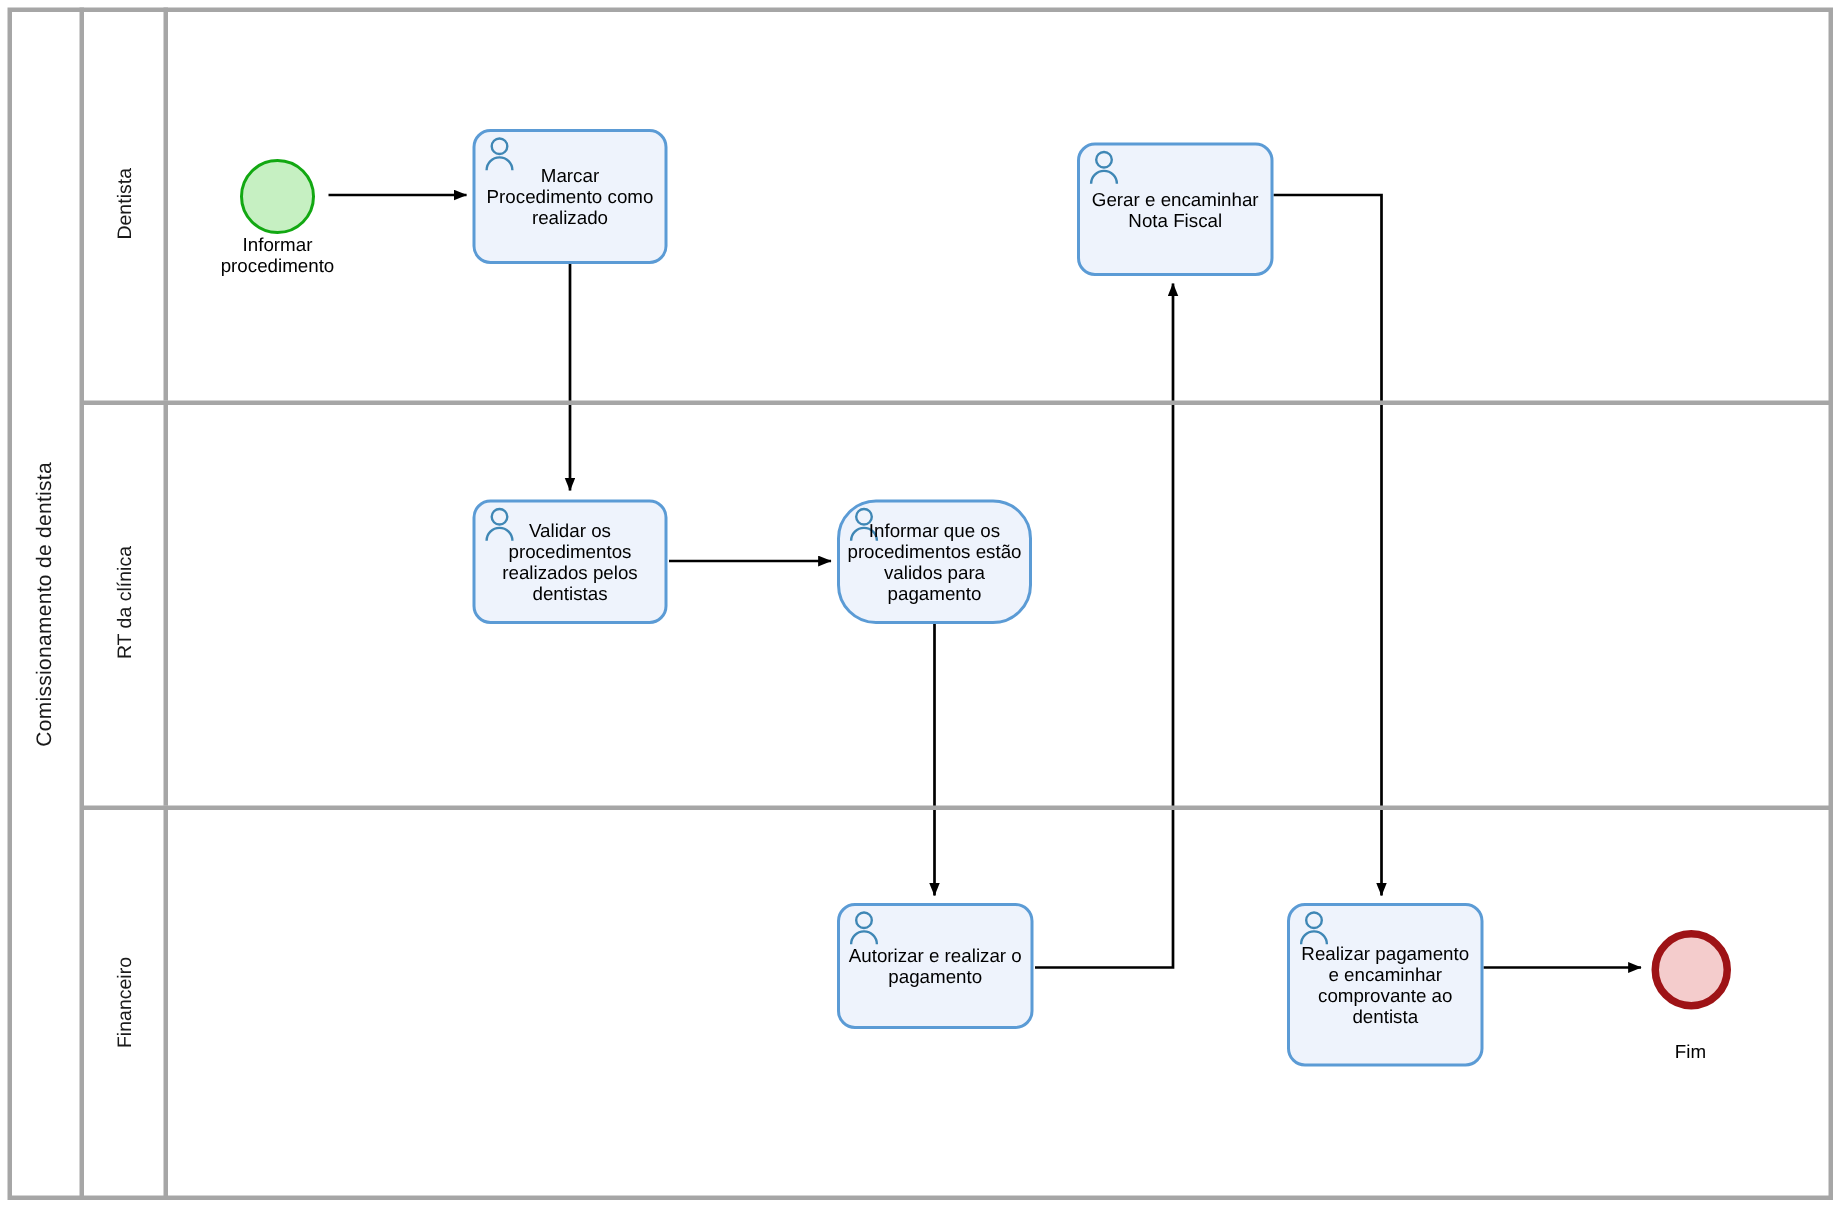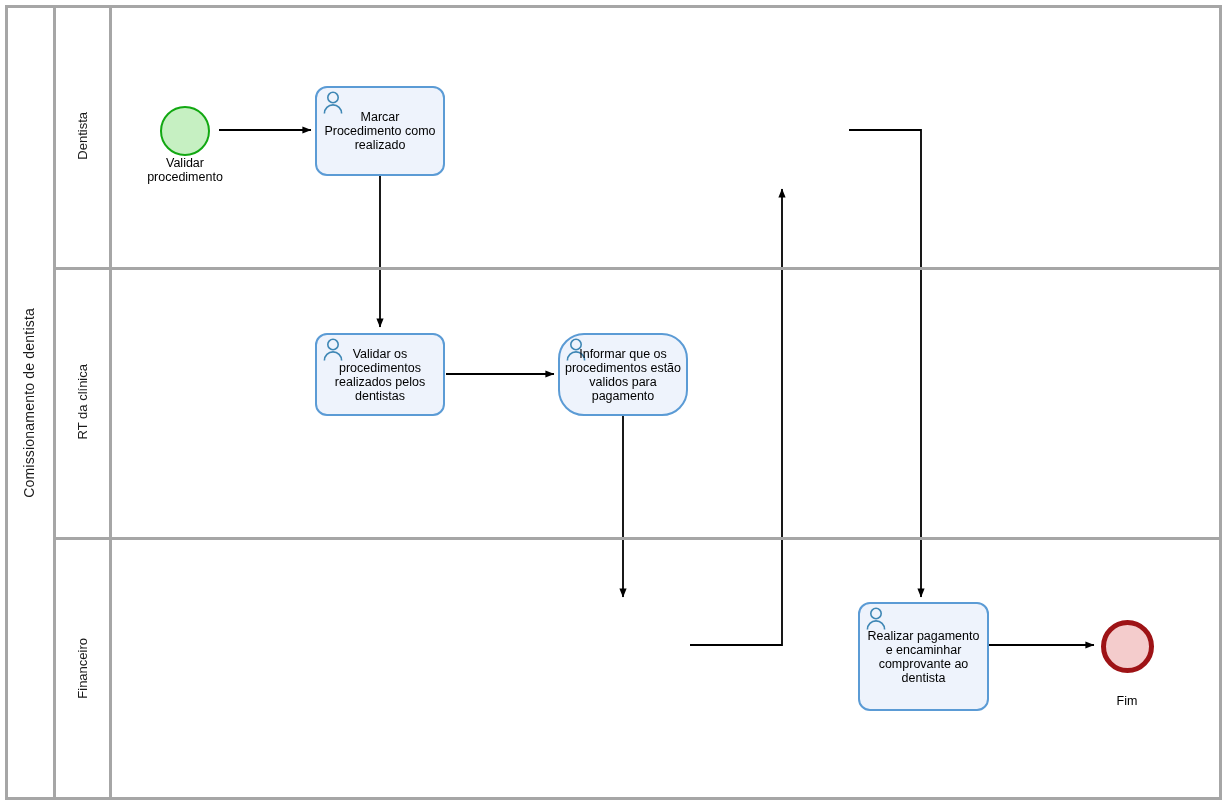--- a/index.html
+++ b/index.html
@@ -168,21 +168,21 @@
   <div class="lane-label-col" style="top:267px;height:270px;">
     <span class="lane-label-text">RT da clínica</span>
   </div>
   <div class="lane-divider" style="top:537px;"></div>
 
   <div class="lane-label-col" style="top:537px;height:263px;">
     <span class="lane-label-text">Financeiro</span>
   </div>
 
   <div class="event event-start" style="left:160px;top:106px;width:50px;height:50px;"></div>
-  <div class="event-label" style="left:120px;top:156px;width:130px;">Validar
+  <div class="event-label" style="left:120px;top:156px;width:130px;">Informar
 procedimento</div>
 
   <div class="task" style="left:315px;top:86px;width:130px;height:90px;">
     <svg class="user-icon" viewBox="0 0 22 24">
       <circle cx="11" cy="6.5" r="5.2" fill="none" stroke="#3f87b5" stroke-width="1.6"></circle>
       <path d="M2.4,22.5 a8.6,8.6 0 0 1 17.2,0" fill="none" stroke="#3f87b5" stroke-width="1.6"></path>
     </svg>
     <span class="task-label">Marcar Procedimento como realizado</span>
   </div>
 
@@ -195,21 +195,35 @@
   </div>
 
   <div class="task" style="left:558px;top:333px;width:130px;height:83px;border-radius:26px;">
     <svg class="user-icon" viewBox="0 0 22 24">
       <circle cx="11" cy="6.5" r="5.2" fill="none" stroke="#3f87b5" stroke-width="1.6"></circle>
       <path d="M2.4,22.5 a8.6,8.6 0 0 1 17.2,0" fill="none" stroke="#3f87b5" stroke-width="1.6"></path>
     </svg>
     <span class="task-label">Informar que os procedimentos estão validos para pagamento</span>
   </div>
 
-
+  <div class="task" style="left:558px;top:602px;width:131px;height:84px;">
+    <svg class="user-icon" viewBox="0 0 22 24">
+      <circle cx="11" cy="6.5" r="5.2" fill="none" stroke="#3f87b5" stroke-width="1.6"></circle>
+      <path d="M2.4,22.5 a8.6,8.6 0 0 1 17.2,0" fill="none" stroke="#3f87b5" stroke-width="1.6"></path>
+    </svg>
+    <span class="task-label">Autorizar e realizar o pagamento</span>
+  </div>
+
+  <div class="task" style="left:718px;top:95px;width:131px;height:89px;">
+    <svg class="user-icon" viewBox="0 0 22 24">
+      <circle cx="11" cy="6.5" r="5.2" fill="none" stroke="#3f87b5" stroke-width="1.6"></circle>
+      <path d="M2.4,22.5 a8.6,8.6 0 0 1 17.2,0" fill="none" stroke="#3f87b5" stroke-width="1.6"></path>
+    </svg>
+    <span class="task-label">Gerar e encaminhar Nota Fiscal</span>
+  </div>
 
   <div class="task" style="left:858px;top:602px;width:131px;height:109px;">
     <svg class="user-icon" viewBox="0 0 22 24">
       <circle cx="11" cy="6.5" r="5.2" fill="none" stroke="#3f87b5" stroke-width="1.6"></circle>
       <path d="M2.4,22.5 a8.6,8.6 0 0 1 17.2,0" fill="none" stroke="#3f87b5" stroke-width="1.6"></path>
     </svg>
     <span class="task-label">Realizar pagamento e encaminhar comprovante ao dentista</span>
   </div>
 
   <div class="event event-end" style="left:1101px;top:620px;width:53px;height:53px;"></div>

